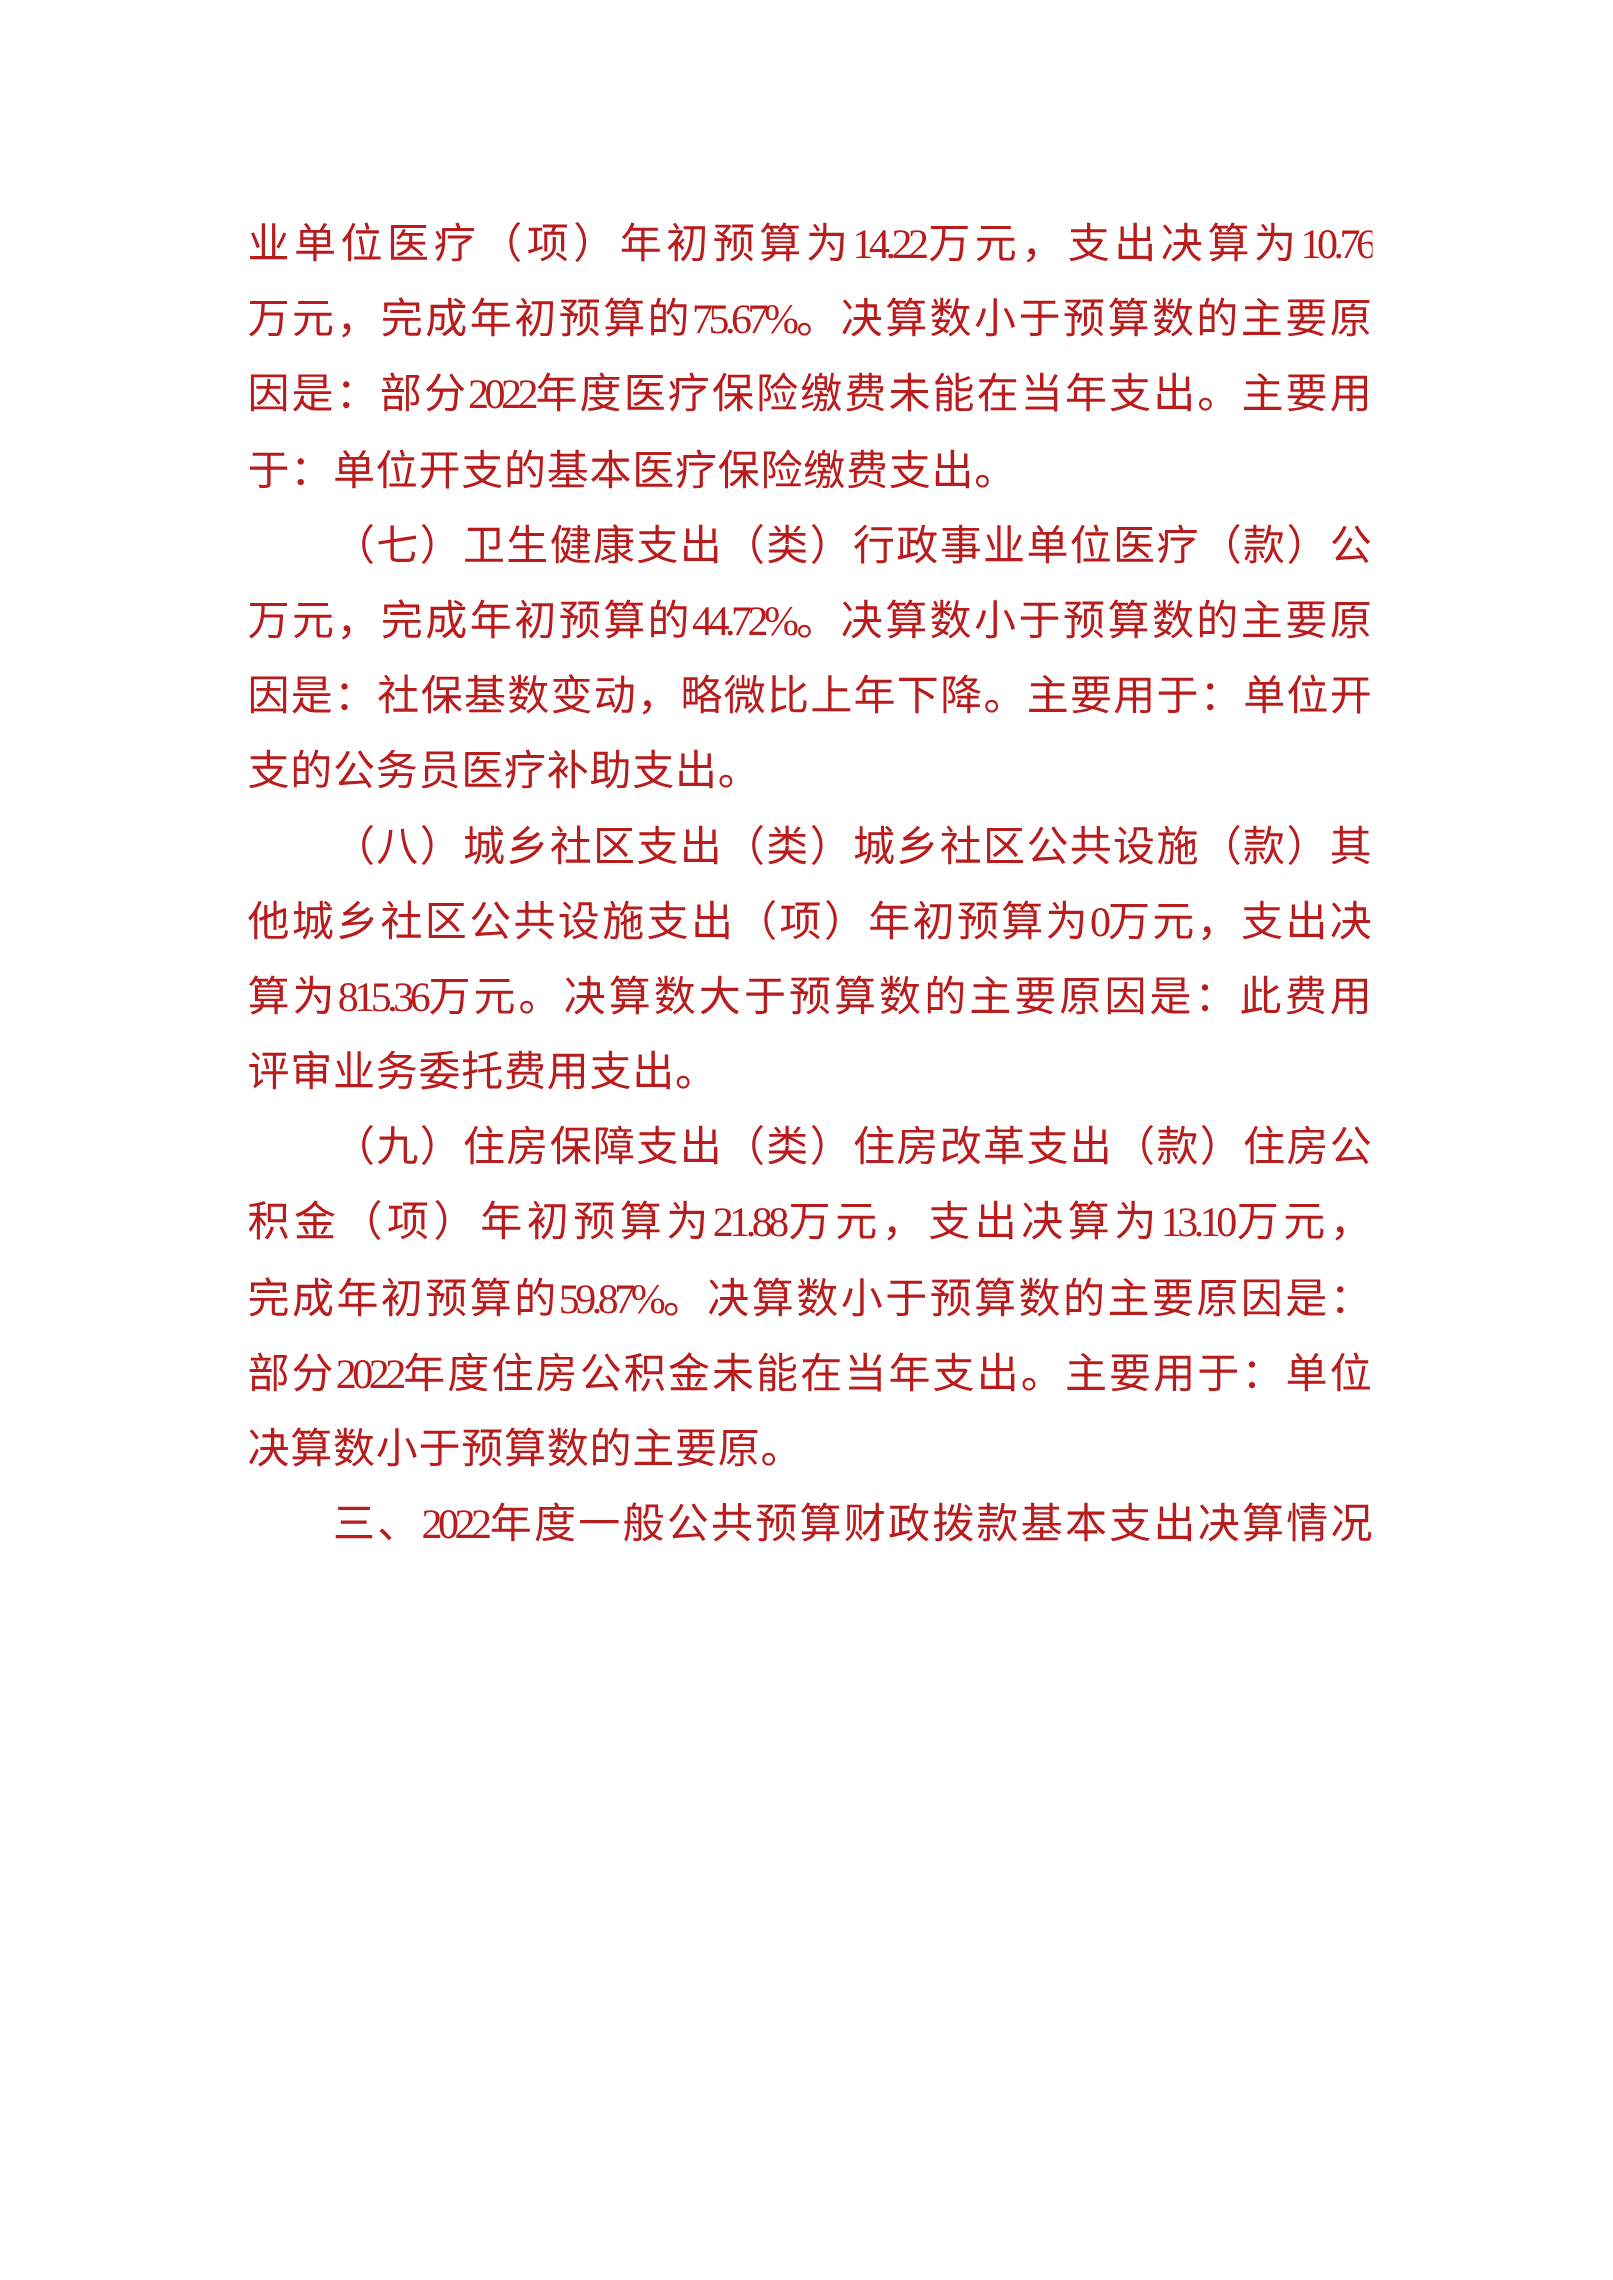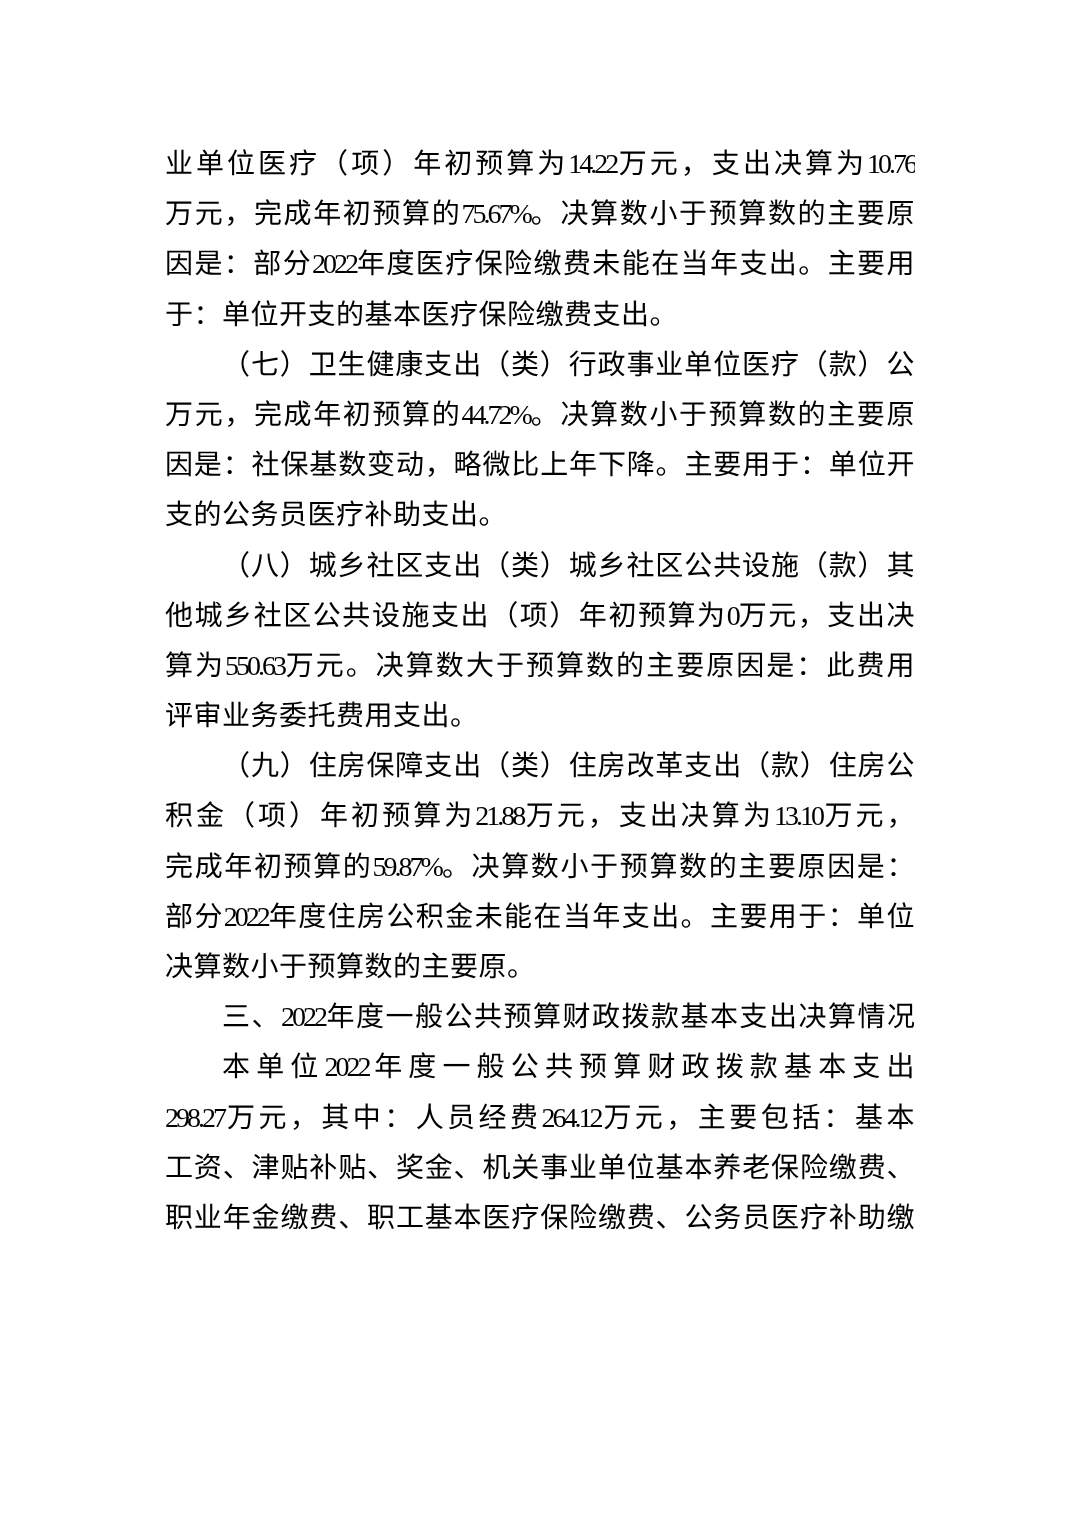--- a/index.html
+++ b/index.html
@@ -7,21 +7,21 @@
     padding: 0;
     background: #ffffff;
   }
   .page {
     position: relative;
     width: 1075px;
     height: 1520px;
     background: #ffffff;
     overflow: hidden;
     font-family: "Liberation Serif", serif;
-    color: #000000;
+    color: #b91c1c;
   }
   .doc-text {
     position: absolute;
     left: 165px;
     top: 139px;
     width: 750px;
   }
   .block { margin: 0; padding: 0; }
   .line {
     font-size: 28px;
@@ -60,33 +60,27 @@
       </div>
       <div class="block paragraph">
         <div class="line indent">（七）卫生健康支出（类）行政事业单位医疗（款）公</div>
         <div class="line">万元，完成年初预算的<span class="num">44.72%</span>。决算数小于预算数的主要原</div>
         <div class="line">因是：社保基数变动，略微比上年下降。主要用于：单位开</div>
         <div class="line last">支的公务员医疗补助支出。</div>
       </div>
       <div class="block paragraph">
         <div class="line indent">（八）城乡社区支出（类）城乡社区公共设施（款）其</div>
         <div class="line">他城乡社区公共设施支出（项）年初预算为<span class="num">0</span>万元，支出决</div>
-        <div class="line">算为<span class="num">550.63</span>万元。决算数大于预算数的主要原因是：此费用</div>
+        <div class="line">算为<span class="num">815.36</span>万元。决算数大于预算数的主要原因是：此费用</div>
         <div class="line last">评审业务委托费用支出。</div>
       </div>
       <div class="block paragraph">
         <div class="line indent">（九）住房保障支出（类）住房改革支出（款）住房公</div>
         <div class="line">积金（项）年初预算为<span class="num">21.88</span>万元，支出决算为<span class="num">13.10</span>万元，</div>
         <div class="line">完成年初预算的<span class="num">59.87%</span>。决算数小于预算数的主要原因是：</div>
         <div class="line">部分<span class="num">2022</span>年度住房公积金未能在当年支出。主要用于：单位</div>
         <div class="line last">决算数小于预算数的主要原。</div>
       </div>
       <div class="block heading">
         <div class="line indent">三、<span class="num">2022</span>年度一般公共预算财政拨款基本支出决算情况</div>
       </div>
-      <div class="block paragraph">
-        <div class="line indent">本单位<span class="num">2022</span>年度一般公共预算财政拨款基本支出</div>
-        <div class="line"><span class="num">298.27</span>万元，其中：人员经费<span class="num">264.12</span>万元，主要包括：基本</div>
-        <div class="line">工资、津贴补贴、奖金、机关事业单位基本养老保险缴费、</div>
-        <div class="line">职业年金缴费、职工基本医疗保险缴费、公务员医疗补助缴</div>
-      </div>
     </div>
 </div>
 
 </body></html>

